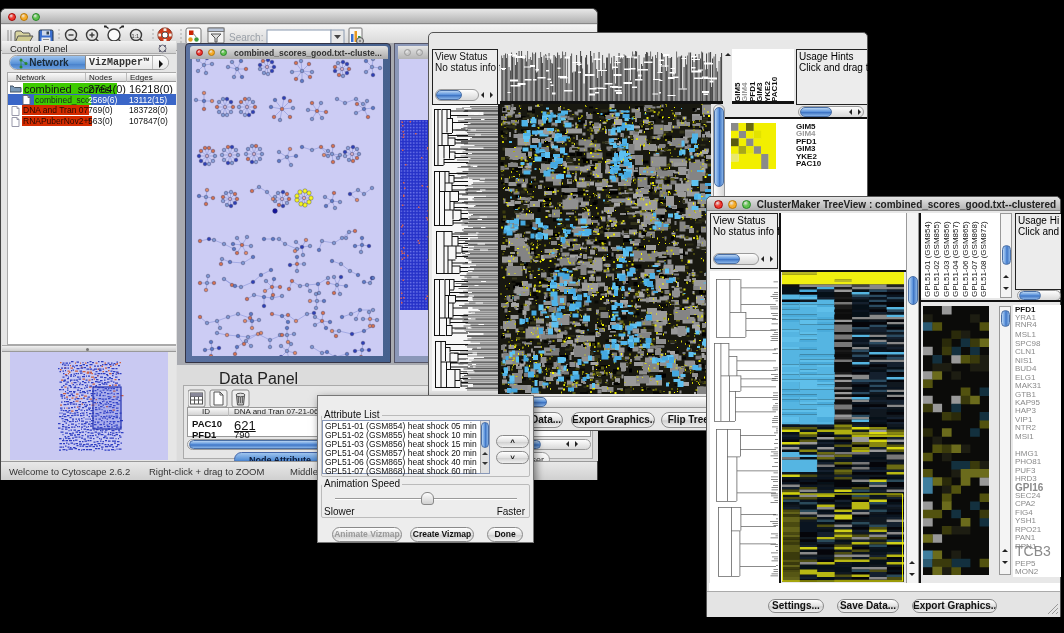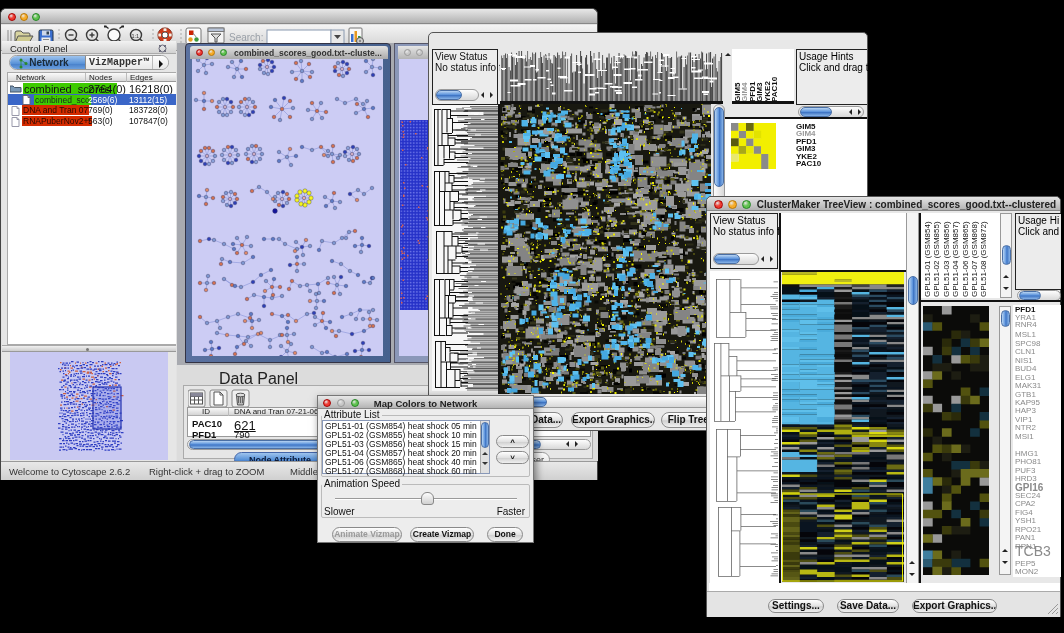--- a/index.html
+++ b/index.html
@@ -493,26 +493,20 @@
     <div class="abs" style="left:2px;top:386px;width:351px;height:8px;background:#fff;"></div>
     <div class="abs" style="left:0;top:394px;width:353px;height:26px;background:#e4e4e4;border-top:1px solid #aaa;"></div>
     <div style="position:absolute;left:61px;top:402px;width:56px;height:14px;border-radius:7.0px;background:linear-gradient(#fff,#e2e2e2 50%,#d0d0d0 55%,#f0f0f0);border:1px solid #8a8a8a;box-sizing:border-box;text-align:center;font-size:10px;font-weight:bold;color:#111;line-height:12px;white-space:nowrap;overflow:hidden;">Settings...</div>
     <div style="position:absolute;left:130px;top:402px;width:62px;height:14px;border-radius:7.0px;background:linear-gradient(#fff,#e2e2e2 50%,#d0d0d0 55%,#f0f0f0);border:1px solid #8a8a8a;box-sizing:border-box;text-align:center;font-size:10px;font-weight:bold;color:#111;line-height:12px;white-space:nowrap;overflow:hidden;">Save Data...</div>
     <div style="position:absolute;left:205px;top:402px;width:85px;height:14px;border-radius:7.0px;background:linear-gradient(#fff,#e2e2e2 50%,#d0d0d0 55%,#f0f0f0);border:1px solid #8a8a8a;box-sizing:border-box;text-align:center;font-size:10px;font-weight:bold;color:#111;line-height:12px;white-space:nowrap;overflow:hidden;">Export Graphics...</div>
     <svg width="12" height="12" style="position:absolute;right:1px;bottom:1px;">
 <path d="M11 1L1 11M11 5L5 11M11 9L9 11" stroke="#999" fill="none"></path>
     </svg>
   </div>
 <div class="abs" style="left:317px;top:395px;width:217px;height:148px;background:#ededed;border:1px solid #777;box-shadow:2px 3px 8px rgba(0,0,0,0.5);">
-    <div class="abs" style="left:0;top:0;width:215px;height:13px;background:linear-gradient(#e8e8e8,#b4b4b4);border-bottom:1px solid #888;">
-      <div style="position:absolute;left:5px;top:2.5px;width:8px;height:8px;border-radius:50%;background:radial-gradient(circle at 35% 30%,#fff8,#ee3b32 45%);border:1px solid #a00;"></div>
-      <div style="position:absolute;left:19px;top:2.5px;width:8px;height:8px;border-radius:50%;background:radial-gradient(circle at 35% 30%,#fff8,#c8c8c8 45%);border:1px solid #999;"></div>
-      <div style="position:absolute;left:33px;top:2.5px;width:8px;height:8px;border-radius:50%;background:radial-gradient(circle at 35% 30%,#fff8,#61c250 45%);border:1px solid #282;"></div>
-      <div class="win-title" style="top:2px;font-size:9.5px;">Map Colors to Network</div>
-    </div>
     <div class="abs" style="left:3px;top:19px;width:209px;height:62px;border:1px solid #bbb;border-radius:2px;"></div>
     <div class="abs" style="left:4px;top:13px;font-size:10px;background:#ededed;padding:0 2px;color:#111;">Attribute List</div>
     <div class="abs" style="left:4px;top:24px;width:168px;height:54px;background:#fff;border:1px solid #8898b8;font-size:8.5px;color:#111;line-height:9px;padding:1px 0 0 2px;">GPL51-01 (GSM854) heat shock 05 min<br>GPL51-02 (GSM855) heat shock 10 min<br>GPL51-03 (GSM856) heat shock 15 min<br>GPL51-04 (GSM857) heat shock 20 min<br>GPL51-06 (GSM865) heat shock 40 min<br>GPL51-07 (GSM868) heat shock 60 min</div>
     <div class="abs" style="left:162px;top:25px;width:9px;height:52px;background:#e0e0e0;border-left:1px solid #aaa;"></div>
     <div style="position:absolute;left:162.5px;top:26px;width:8px;height:26px;border-radius:4.0px;background:linear-gradient(90deg,#b8d4f2,#5e95dd 45%,#3e74c4 55%,#88b4e8);border:1px solid #4a6fa5;box-sizing:border-box;"></div>
     <div style="position:absolute;left:163.5px;top:56px;width:0;height:0;border:3.5px solid transparent;border-bottom-color:#333;border-top-width:0;"></div>
     <div style="position:absolute;left:163.5px;top:66px;width:0;height:0;border:3.5px solid transparent;border-top-color:#333;border-bottom-width:0;"></div>
     <div style="position:absolute;left:178px;top:39px;width:33px;height:13px;border-radius:6.5px;background:linear-gradient(#fff,#e2e2e2 50%,#d0d0d0 55%,#f0f0f0);border:1px solid #8a8a8a;box-sizing:border-box;text-align:center;font-size:8px;font-weight:bold;color:#111;line-height:11px;white-space:nowrap;overflow:hidden;">˄</div>
     <div style="position:absolute;left:178px;top:55px;width:33px;height:13px;border-radius:6.5px;background:linear-gradient(#fff,#e2e2e2 50%,#d0d0d0 55%,#f0f0f0);border:1px solid #8a8a8a;box-sizing:border-box;text-align:center;font-size:8px;font-weight:bold;color:#111;line-height:11px;white-space:nowrap;overflow:hidden;">˅</div>
     <div class="abs" style="left:3px;top:88px;width:209px;height:34px;border:1px solid #bbb;border-radius:2px;"></div>

